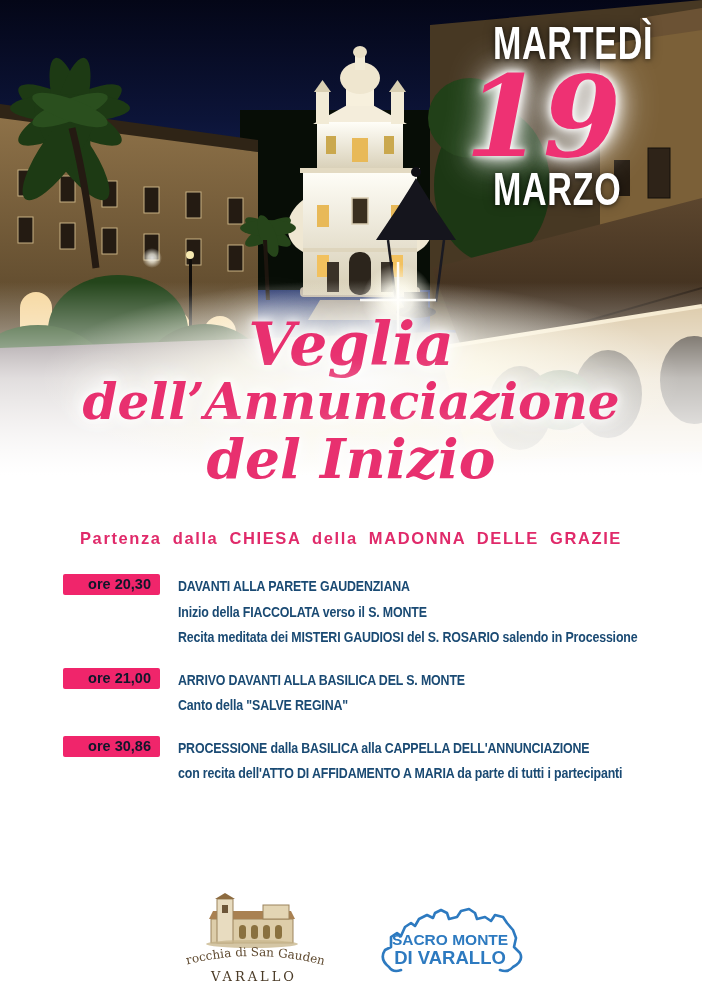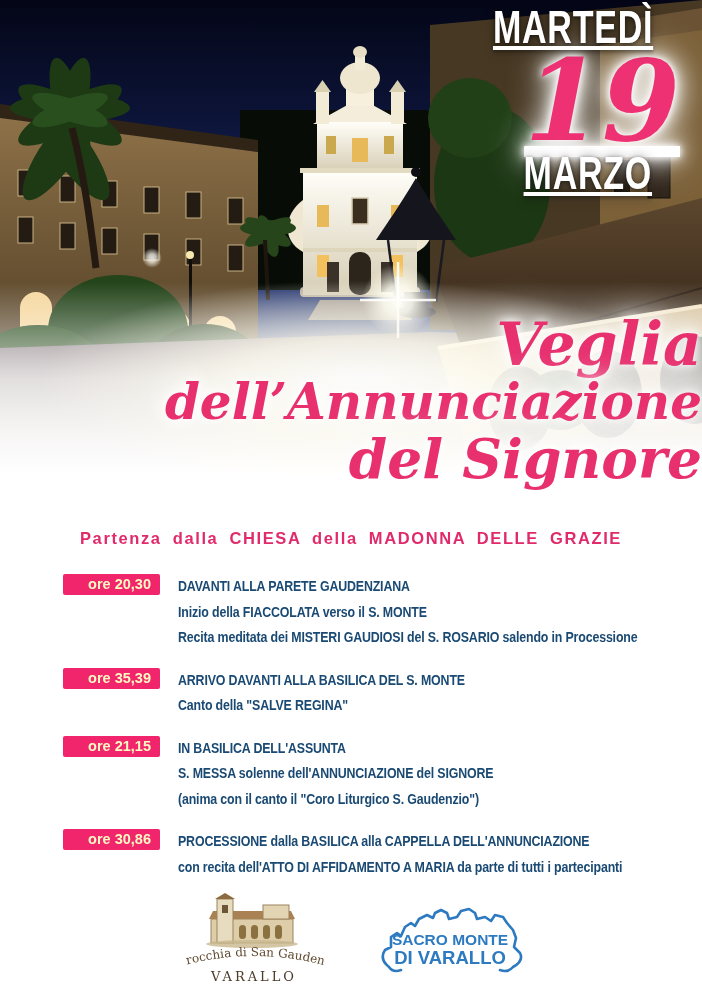--- a/index.html
+++ b/index.html
@@ -1,41 +1,41 @@
 <!DOCTYPE html>
 <html><head>
 <meta charset="utf-8">
 <style>
   html,body{margin:0;padding:0;background:#fff;}
   .poster{position:relative;width:702px;height:993px;background:#fff;overflow:hidden;
           font-family:"Liberation Sans",sans-serif;}
   
   .photo{position:absolute;top:0;left:0;width:702px;height:475px;}
   
-  .date-block{position:absolute;top:4px;right:22px;width:215px;text-align:right;color:#fff;z-index:5;text-decoration:underline;}
+  .date-block{position:absolute;top:20px;right:22px;width:215px;text-align:left;color:#fff;z-index:5;}
   .weekday,.month{font-weight:bold;font-size:46px;line-height:1;transform:scaleX(0.74);
                   text-shadow:0 1px 5px rgba(0,0,0,.55),0 0 14px rgba(0,0,0,.4);letter-spacing:1px;}
   .day{font-family:"DejaVu Serif",serif;font-style:italic;font-weight:bold;font-size:112px;line-height:.95;
        color:#ee3173;margin:-2px 0 -4px 0;
        text-shadow:0 0 6px #fff,0 0 14px #fff,0 0 26px #fff,0 0 42px rgba(255,255,255,.9);}
   
-  .title-block{position:absolute;top:314px;left:0;right:0;text-align:right;z-index:5;color:#e8306f;
+  .title-block{position:absolute;top:314px;left:0;right:0;text-align:center;z-index:5;color:#e8306f;
                font-family:"DejaVu Serif",serif;font-style:italic;font-weight:bold;
                text-shadow:0 0 8px #fff,0 0 18px #fff,0 0 32px #fff,0 0 46px #fff;}
   .t1{font-size:60px;line-height:1.0;}
   .t2{font-size:50px;line-height:1.1;}
   .t3{font-size:55px;line-height:1.08;}
   
   .subtitle{position:absolute;top:529px;left:0;right:0;text-align:center;color:#e02a6a;
             font-weight:bold;font-size:16.5px;letter-spacing:1.6px;word-spacing:5px;z-index:5;}
   
   .schedule{position:absolute;top:573px;left:0;right:0;z-index:5;}
   .row{display:flex;align-items:flex-start;margin-bottom:17px;}
   .badge{flex:0 0 auto;margin-left:63px;margin-top:1px;width:97px;height:21px;line-height:21px;
-         background:#f0256b;color:#fef9c3;font-weight:bold;font-size:14.5px;text-align:right;
+         background:#f0256b;color:#0f172a;font-weight:bold;font-size:14.5px;text-align:right;
          padding-right:9px;box-sizing:border-box;border-radius:2px;}
   .lines{margin-left:18px;color:#1a4a73;font-weight:bold;font-size:15.5px;line-height:25.5px;
          letter-spacing:-0.2px;transform:scaleX(0.8);transform-origin:left top;white-space:nowrap;}
   
   .logos{position:absolute;top:893px;left:0;right:0;display:flex;justify-content:center;
          align-items:flex-start;gap:46px;z-index:5;}
   .sacro{margin-top:10px;}
 </style>
 </head>
 <body>
@@ -205,47 +205,39 @@
 
   <div class="date-block">
     <div class="weekday">MARTEDÌ</div>
     <div class="day">19</div>
     <div class="month">MARZO</div>
   </div>
 
   <div class="title-block">
     <div class="t1">Veglia</div>
     <div class="t2">dell’Annunciazione</div>
-    <div class="t3">del Signore</div>
+    <div class="t3">del Inizio</div>
   </div>
 
   <div class="subtitle">Partenza dalla CHIESA della MADONNA DELLE GRAZIE</div>
 
   <div class="schedule">
     <div class="row">
       <div class="badge">ore 20,30</div>
       <div class="lines">
         <div>DAVANTI ALLA PARETE GAUDENZIANA</div>
         <div>Inizio della FIACCOLATA verso il S. MONTE</div>
         <div>Recita meditata dei MISTERI GAUDIOSI del S. ROSARIO salendo in Processione</div>
       </div>
     </div>
     <div class="row">
-      <div class="badge">ore 35,39</div>
+      <div class="badge">ore 21,00</div>
       <div class="lines">
         <div>ARRIVO DAVANTI ALLA BASILICA DEL S. MONTE</div>
         <div>Canto della "SALVE REGINA"</div>
-      </div>
-    </div>
-    <div class="row">
-      <div class="badge">ore 21,15</div>
-      <div class="lines">
-        <div>IN BASILICA DELL'ASSUNTA</div>
-        <div>S. MESSA solenne dell'ANNUNCIAZIONE del SIGNORE</div>
-        <div>(anima con il canto il "Coro Liturgico S. Gaudenzio")</div>
       </div>
     </div>
     <div class="row">
       <div class="badge">ore 30,86</div>
       <div class="lines">
         <div>PROCESSIONE dalla BASILICA alla CAPPELLA DELL'ANNUNCIAZIONE</div>
         <div>con recita dell'ATTO DI AFFIDAMENTO A MARIA da parte di tutti i partecipanti</div>
       </div>
     </div>
   </div>

